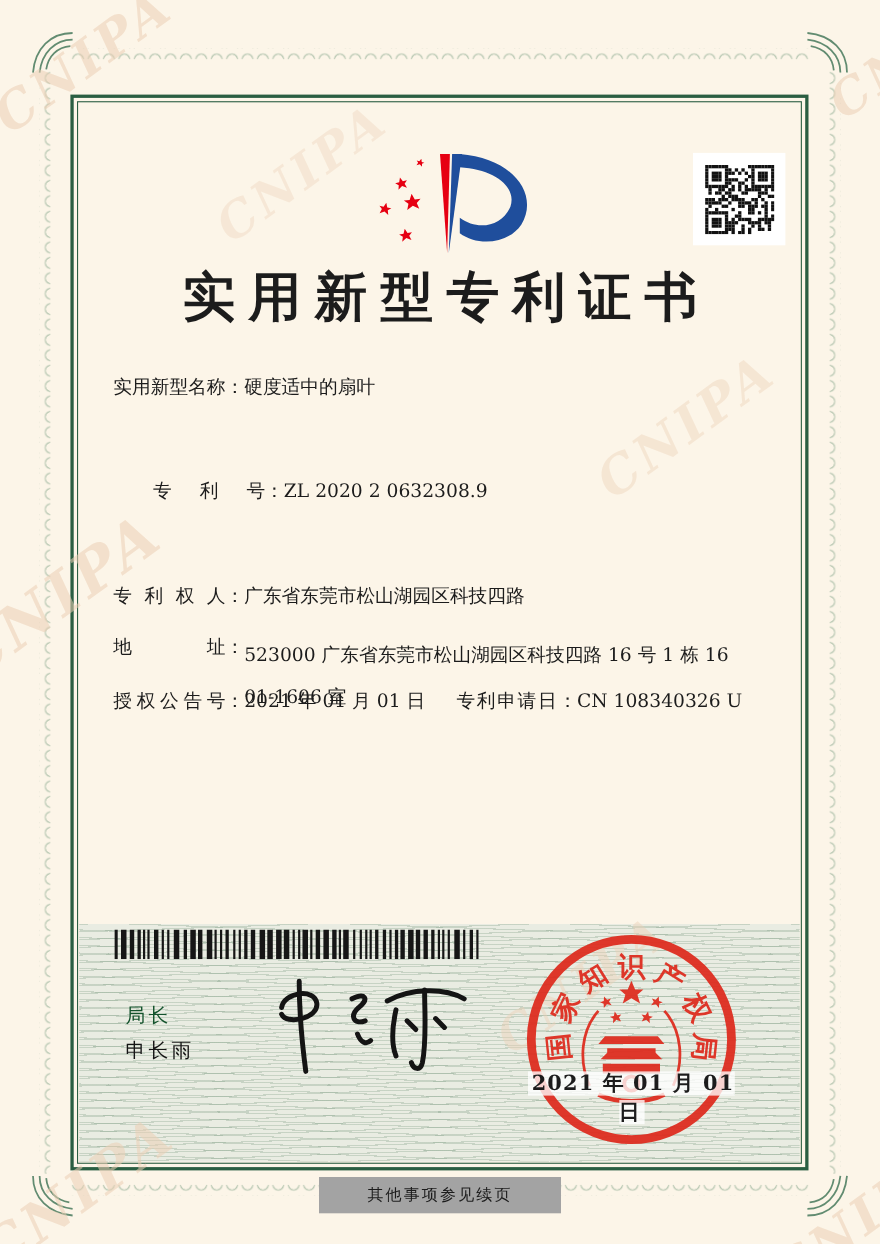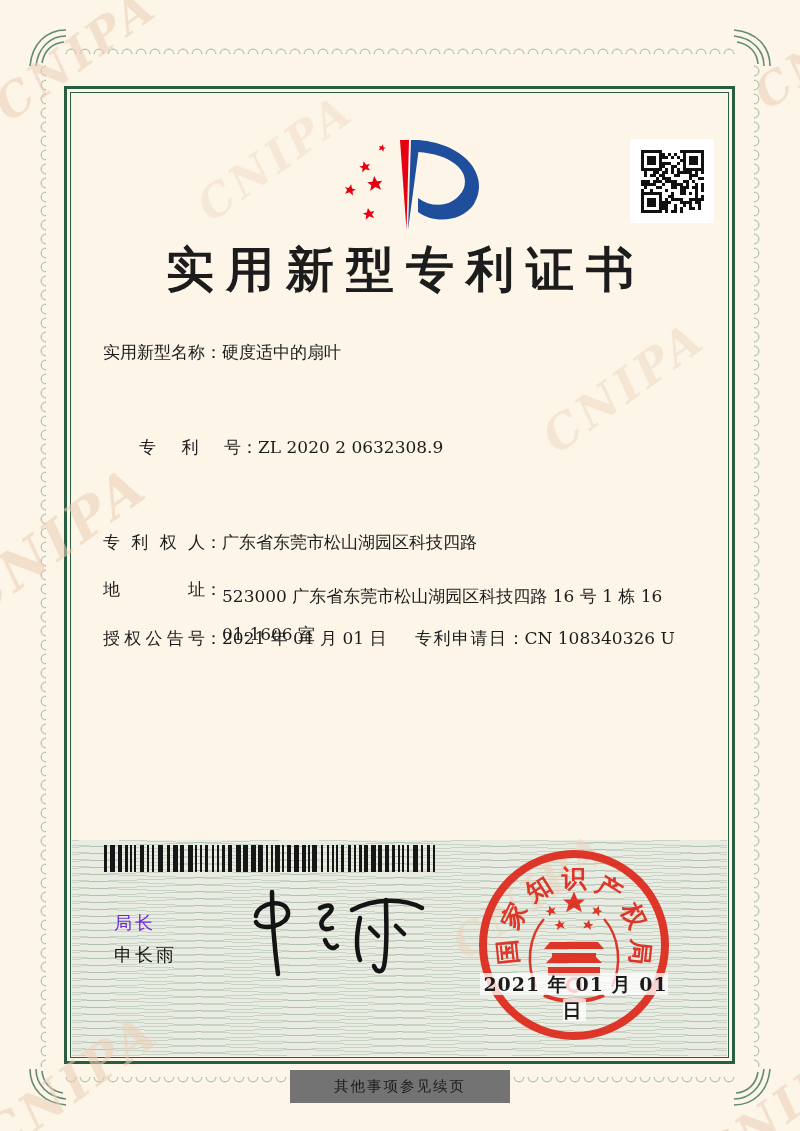--- a/index.html
+++ b/index.html
@@ -53,33 +53,33 @@
   .fcolon{display:inline-block; vertical-align:top; width:17px;}
   .fvalue{display:inline-block; vertical-align:top; white-space:normal;}
   .fvalue.addr{width:449px; word-break:break-all; line-height:38px;}
   .grant2{position:absolute; left:312px; top:0; white-space:nowrap;}
   .grant2 .flabel2{letter-spacing:1.5px;}
   .paragraphs{left:103px; top:656px; width:604px; font-size:16px; line-height:26.5px; text-align:justify;}
   .paragraphs p{margin:0; text-indent:2em;}
   .barcode{left:104px; top:845px; width:340px; height:27px; font-size:0; white-space:nowrap; overflow:hidden;}
   .barcode i{display:inline-block; height:100%; background:#161616;}
   .signer-title{left:114px; top:911px; font-size:18px; letter-spacing:3px;
-                font-family:"Liberation Sans", sans-serif; color:#6d28d9;}
+                font-family:"Liberation Sans", sans-serif; color:#14532d;}
   .signer-name{left:114px; top:943px; font-size:18px; letter-spacing:3px;
                font-family:"Liberation Sans", sans-serif; color:#151515;}
   .signature{left:228px; top:882px; width:205px; height:100px;}
   .signature path{stroke:#141414; stroke-width:4.5; fill:none; stroke-linecap:round; stroke-linejoin:round;}
   .seal{left:474px; top:845px; width:200px; height:200px; opacity:.93;}
   .seal-char{font-size:25px; font-weight:bold; fill:#de2a1d; text-anchor:middle;
              font-family:"DejaVu Serif", serif;}
   .seal-date{left:474px; top:972px; width:200px; text-align:center; font-size:19px;
              font-weight:bold; letter-spacing:1px; z-index:4;}
   .seal-date span{background:rgba(255,255,255,.78); padding:0 3px;}
   .footer-page{left:0; right:0; top:1032px; text-align:center; font-size:14.5px; letter-spacing:1px;}
-  .note{left:50%; top:1070px; transform:translateX(-50%); z-index:4; background:#737373;
+  .note{left:50%; top:1070px; transform:translateX(-50%); z-index:4; background:#a3a3a3;
         padding:7px 44px; font-size:14.5px; letter-spacing:2px; white-space:nowrap;}
   .qr-box{left:630px; top:139px; width:84px; height:84px; background:#ffffff;
           display:flex; align-items:center; justify-content:center;}
   .logo{left:328px; top:126px; width:168px; height:116px;}
 </style>
 </head>
 <body>
 
 <div class="page">
 

